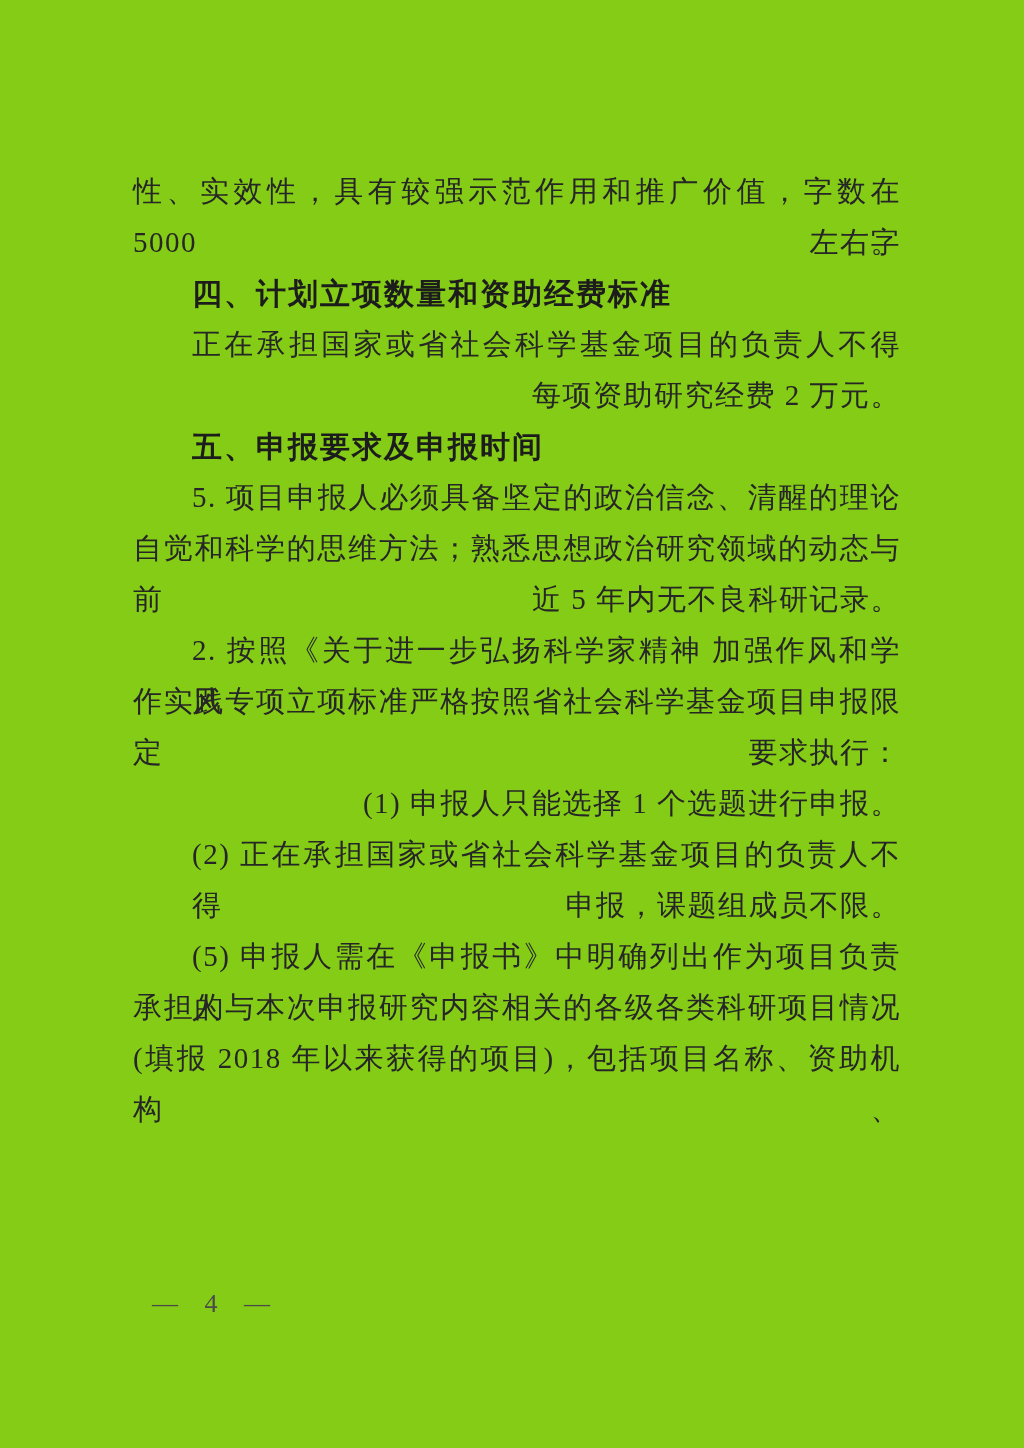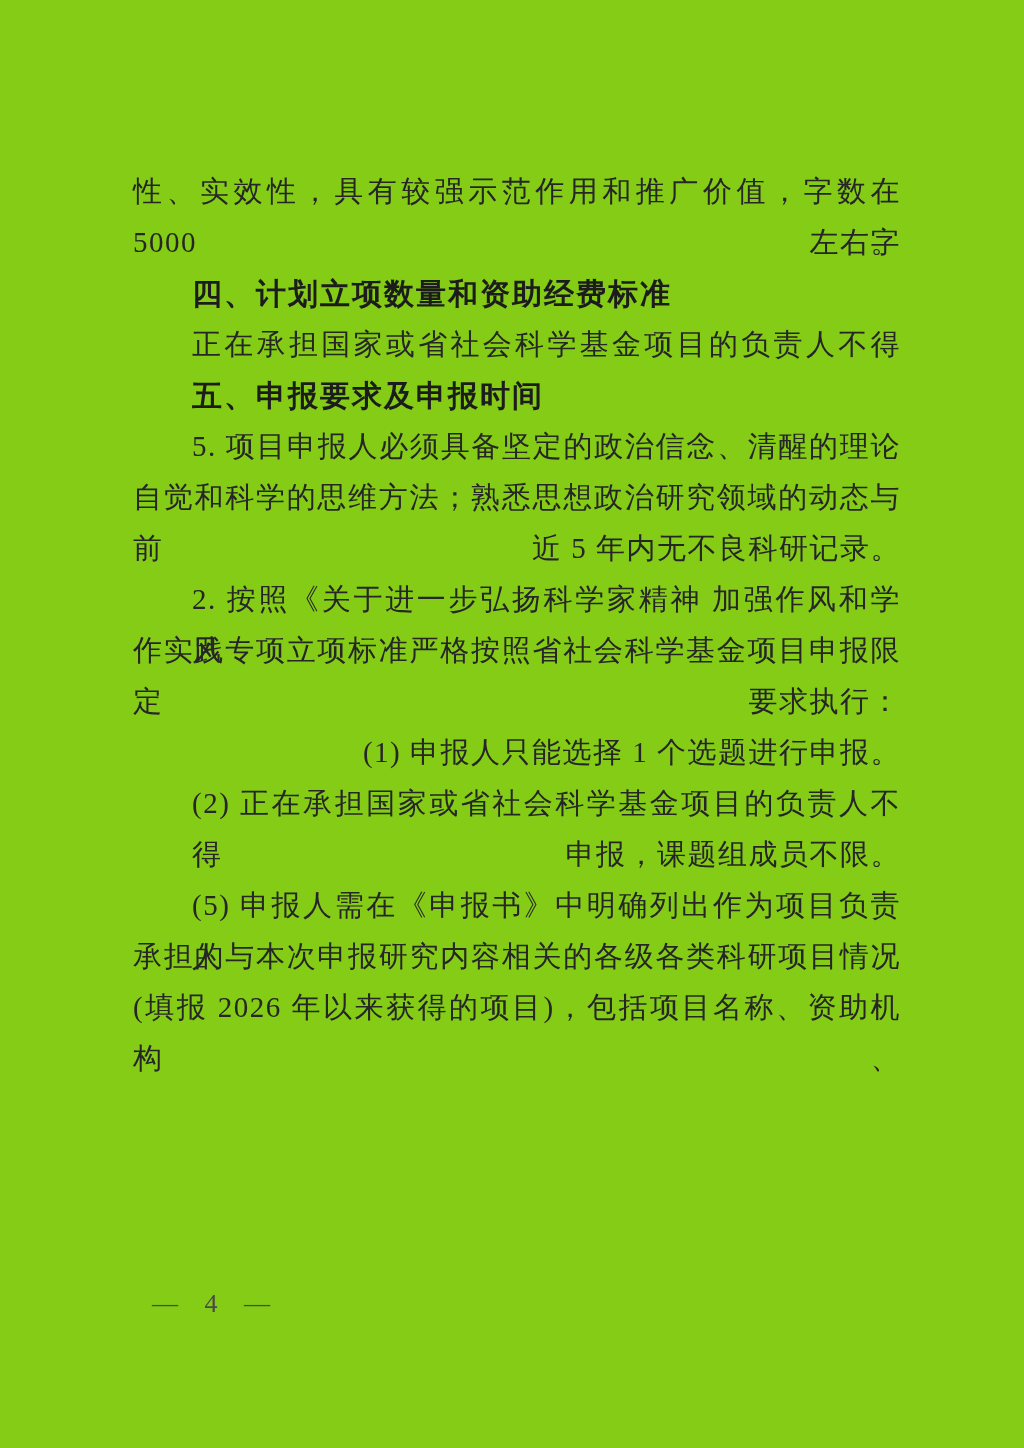--- a/index.html
+++ b/index.html
@@ -69,29 +69,30 @@
 </style>
 </head>
 <body>
 
 <div class="page">
   <div class="content">
     <div class="line fill">性、实效性，具有较强示范作用和推广价值，字数在 5000 字</div>
     <div class="line end">左右。</div>
     <div class="line heading indent">四、计划立项数量和资助经费标准</div>
     <div class="line fill indent">正在承担国家或省社会科学基金项目的负责人不得</div>
+    <div class="line end">每项资助研究经费 2 万元。</div>
     <div class="line heading indent">五、申报要求及申报时间</div>
     <div class="line fill indent">5. 项目申报人必须具备坚定的政治信念、清醒的理论</div>
     <div class="line fill">自觉和科学的思维方法；熟悉思想政治研究领域的动态与前</div>
     <div class="line end">近 5 年内无不良科研记录。</div>
     <div class="line fill indent">2. 按照《关于进一步弘扬科学家精神 加强作风和学风</div>
     <div class="line fill">作实践专项立项标准严格按照省社会科学基金项目申报限定</div>
     <div class="line end">要求执行：</div>
     <div class="line end indent">(1) 申报人只能选择 1 个选题进行申报。</div>
     <div class="line fill indent">(2) 正在承担国家或省社会科学基金项目的负责人不得</div>
     <div class="line end">申报，课题组成员不限。</div>
     <div class="line fill indent">(5) 申报人需在《申报书》中明确列出作为项目负责人</div>
     <div class="line fill">承担的与本次申报研究内容相关的各级各类科研项目情况</div>
-    <div class="line fill">(填报 2026 年以来获得的项目)，包括项目名称、资助机构、</div>
+    <div class="line fill">(填报 2018 年以来获得的项目)，包括项目名称、资助机构、</div>
   </div>
 
   <div class="footer">— 4 —</div>
 </div>
 
 </body></html>

